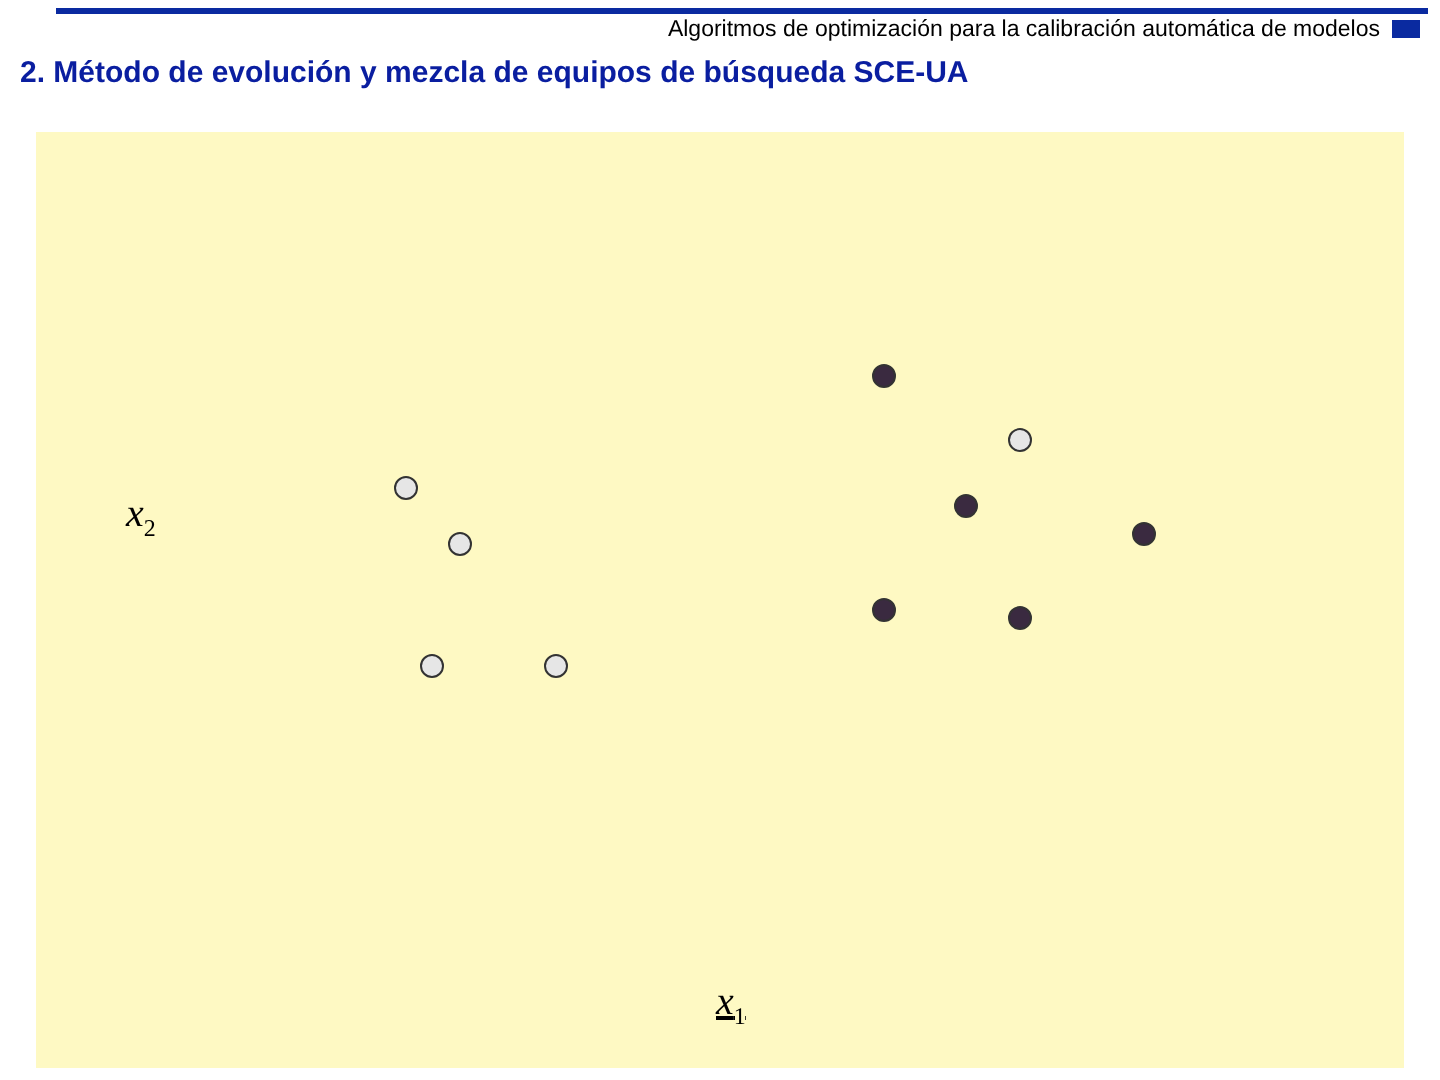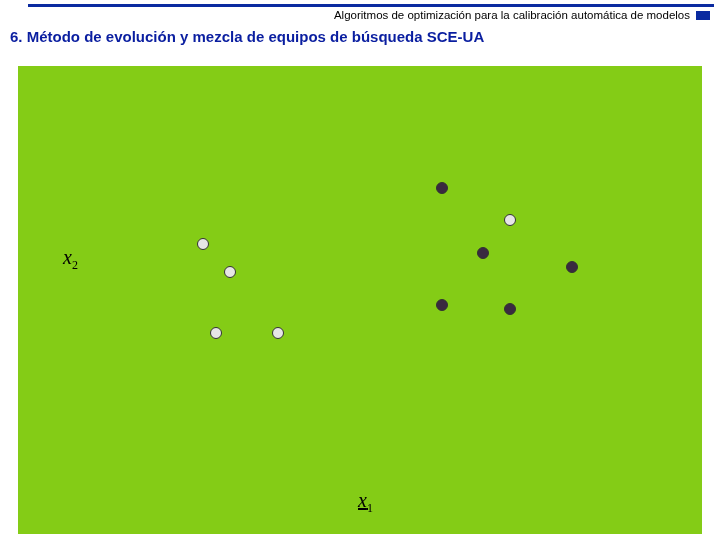--- a/index.html
+++ b/index.html
@@ -4,41 +4,41 @@
   <style>
     * { margin: 0; padding: 0; box-sizing: border-box; }
     body { width: 720px; height: 540px; overflow: hidden; font-family: Arial, sans-serif; background: #fff; }
     .slide { width: 720px; height: 540px; position: relative; }
     .top-rule { height: 3px; background: #0a2aa0; margin: 4px 6px 0 6px; position: relative; }
     .top-rule::before { content: ""; position: absolute; left: 0; top: 0; width: 22px; height: 3px; background: #fff; }
     .header-row { display: flex; justify-content: flex-end; align-items: center; padding: 2px 10px 3px 10px; position: relative; margin-left: 38px; }
     .header-title { font-size: 11.5px; color: #000; white-space: nowrap; }
     .header-title::after { content: ""; display: inline-block; width: 14px; height: 9px; background: #0a2aa0; margin-left: 6px; vertical-align: middle; }
     .section-title { font-size: 15px; font-weight: bold; color: #0a1ea0; padding: 4px 10px 10px 10px; }
-    .plot-area { position: absolute; left: 18px; right: 18px; top: 62px; bottom: 10px; background: #84cc16; }
+    .plot-area { position: absolute; left: 18px; right: 18px; top: 62px; bottom: 10px; background: #fef9c3; }
     .axis-label { position: absolute; font-family: "Times New Roman", serif; font-size: 20px; color: #000; }
     .axis-y .var { font-style: italic; }
     .axis-y .sub { font-size: 12px; vertical-align: sub; }
     .axis-x .var { font-style: italic; }
     .axis-x .sub { font-size: 12px; vertical-align: sub; }
     .axis-y { left: 45px; top: 180px; }
     .axis-x { left: 340px; bottom: 18px; text-decoration: underline; }
     .pt { position: absolute; width: 12px; height: 12px; border-radius: 50%; border: 1px solid #333; }
     .light { background: #e6e6e6; }
     .dark  { background: #3a2a40; }
   </style>
 </head>
 <body>
 
 <div class="slide">
   <div class="top-rule"></div>
   <div class="header-row">
     <span class="header-title">Algoritmos de optimización para la calibración automática de modelos</span>
   </div>
-  <div class="section-title">6. Método de evolución y mezcla de equipos de búsqueda SCE-UA</div>
+  <div class="section-title">2. Método de evolución y mezcla de equipos de búsqueda SCE-UA</div>
 
   <div class="plot-area">
     <div class="axis-label axis-y">
       <span class="var">x</span><span class="sub">2</span>
     </div>
     <div class="axis-label axis-x">
       <span class="var">x</span><span class="sub">1</span>
     </div>
     <div id="points-host">
         <div class="pt light" style="left: 178.68px; top: 171.84px;"></div>

